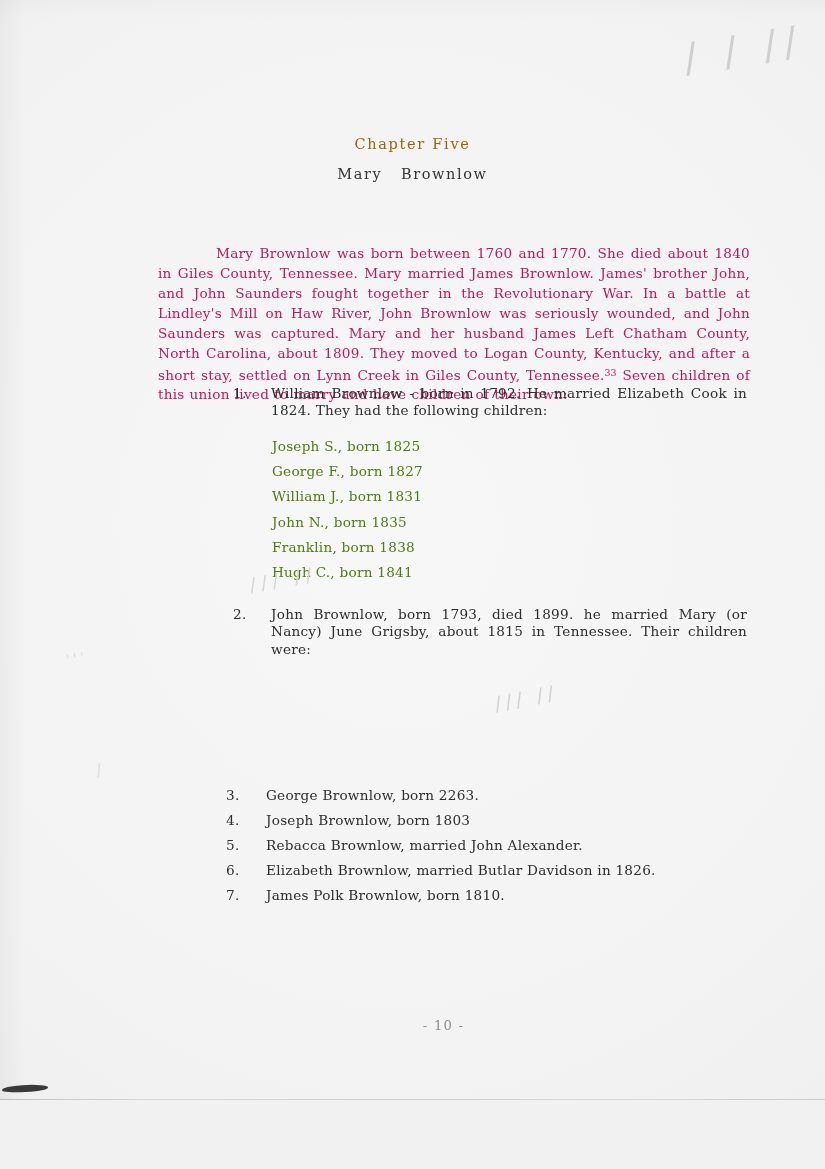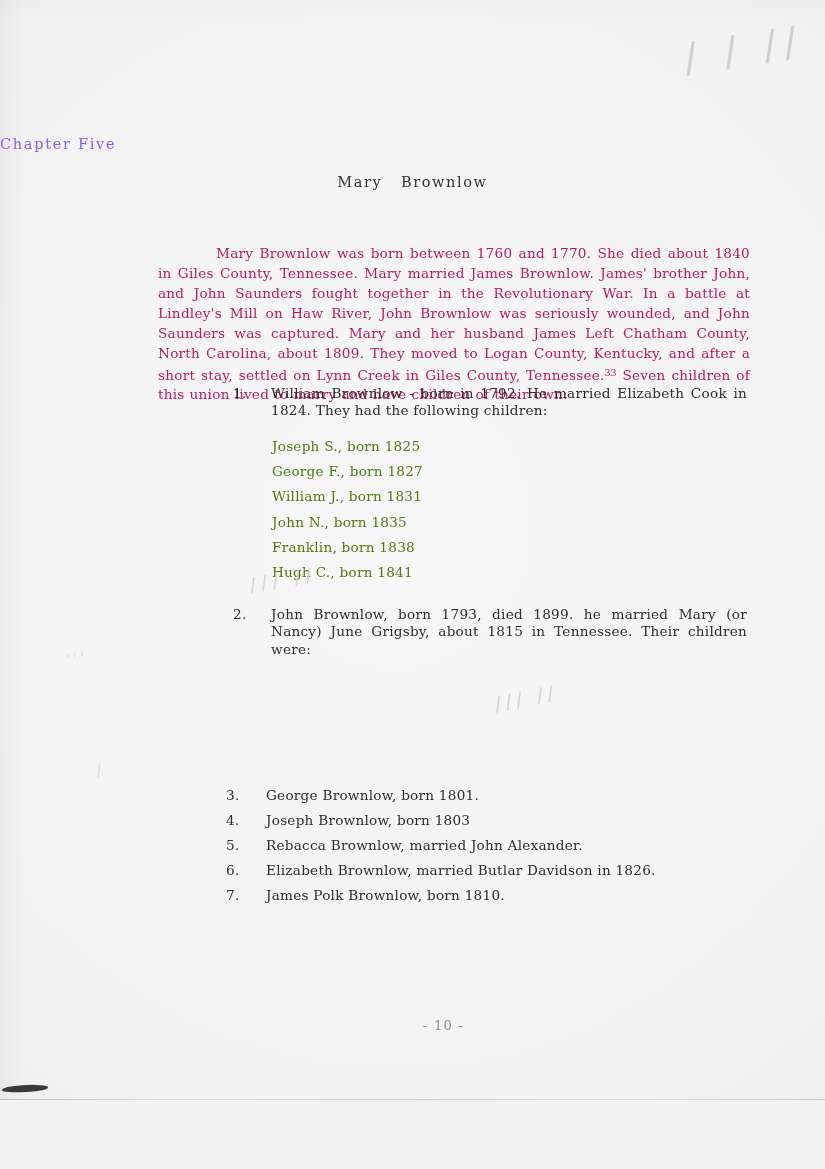--- a/index.html
+++ b/index.html
@@ -39,27 +39,28 @@
     inset: 0;
     color: #2a2a2a;
   }
 
   
   .chapter-title {
     position: absolute;
     top: 136px;
     left: 0;
     width: 825px;
+    text-align: center;
     font-size: 14.5px;
     letter-spacing: 1.7px;
-    color: #8b5cf6;
+    color: #a16207;
   }
   .chapter-subtitle {
     position: absolute;
-    top: 174px;
+    top: 166px;
     left: 0;
     width: 825px;
     text-align: center;
     font-size: 14.5px;
     letter-spacing: 1.6px;
     color: #333333;
     white-space: pre;
   }
 
   
@@ -259,21 +260,21 @@
     </div>
 
     <div class="entry" id="entry-2">
       <span class="num">2.</span>
       <div class="body">John Brownlow, born 1793, died 1899.  he married Mary (or Nancy) June Grigsby, about 1815 in Tennessee.  Their children were:</div>
     </div>
 
     <div class="simple-list">
       <div class="simple-row">
         <span class="num">3.</span>
-        <span class="txt">George Brownlow, born 1801.</span>
+        <span class="txt">George Brownlow, born 2263.</span>
       </div>
       <div class="simple-row">
         <span class="num">4.</span>
         <span class="txt">Joseph Brownlow, born 1803</span>
       </div>
       <div class="simple-row">
         <span class="num">5.</span>
         <span class="txt">Rebacca Brownlow, married John Alexander.</span>
       </div>
       <div class="simple-row">

